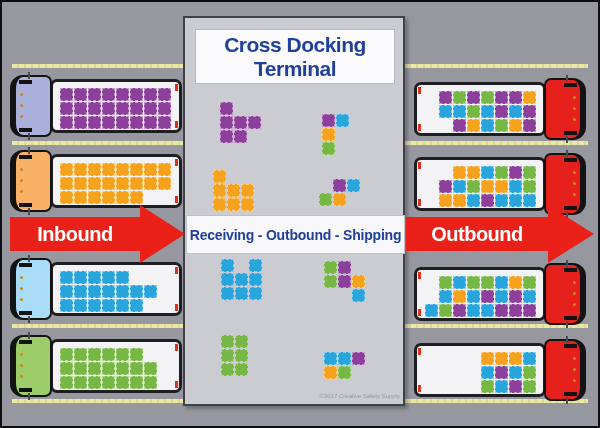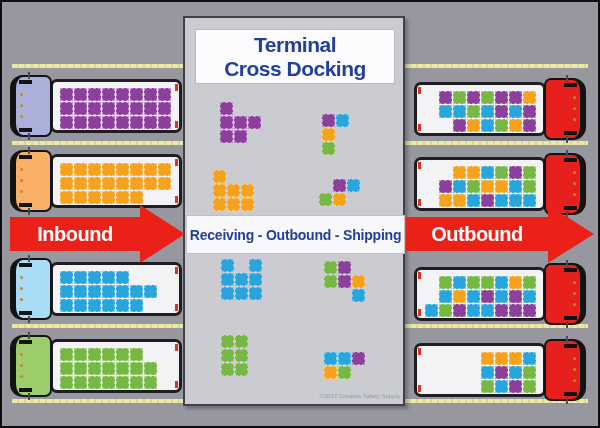--- a/index.html
+++ b/index.html
@@ -385,22 +385,22 @@
       <span class="bar top"></span>
         <span class="bar bot"></span>
       <span class="dot"></span>
       <span class="mir t"></span>
         <span class="mir b"></span>
     </div>
   </div>
 
   <div class="terminal"></div>
   <div class="title-box">
+    <div>Cross Docking</div>
     <div>Terminal</div>
-    <div>Cross Docking</div>
   </div>
 
   <div class="pgroup" style="left: 218px; top: 100px; grid-template-columns: repeat(3, 13px);">
       <span class="sq filled" style="background: rgb(141, 63, 156);"></span>
       <span class="sq"></span>
       <span class="sq"></span>
       <span class="sq filled" style="background: rgb(141, 63, 156);"></span>
       <span class="sq filled" style="background: rgb(141, 63, 156);"></span>
       <span class="sq filled" style="background: rgb(141, 63, 156);"></span>
       <span class="sq filled" style="background: rgb(141, 63, 156);"></span>

